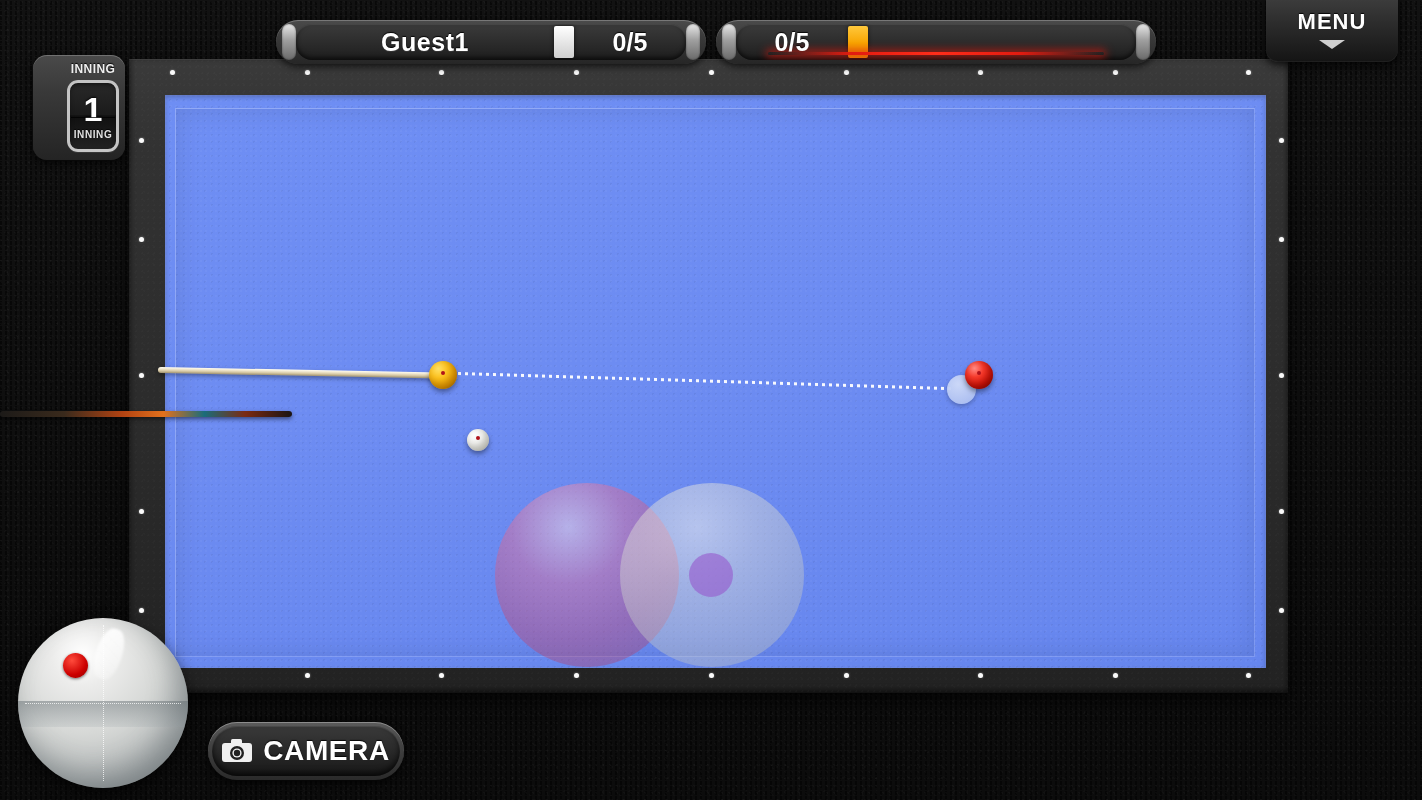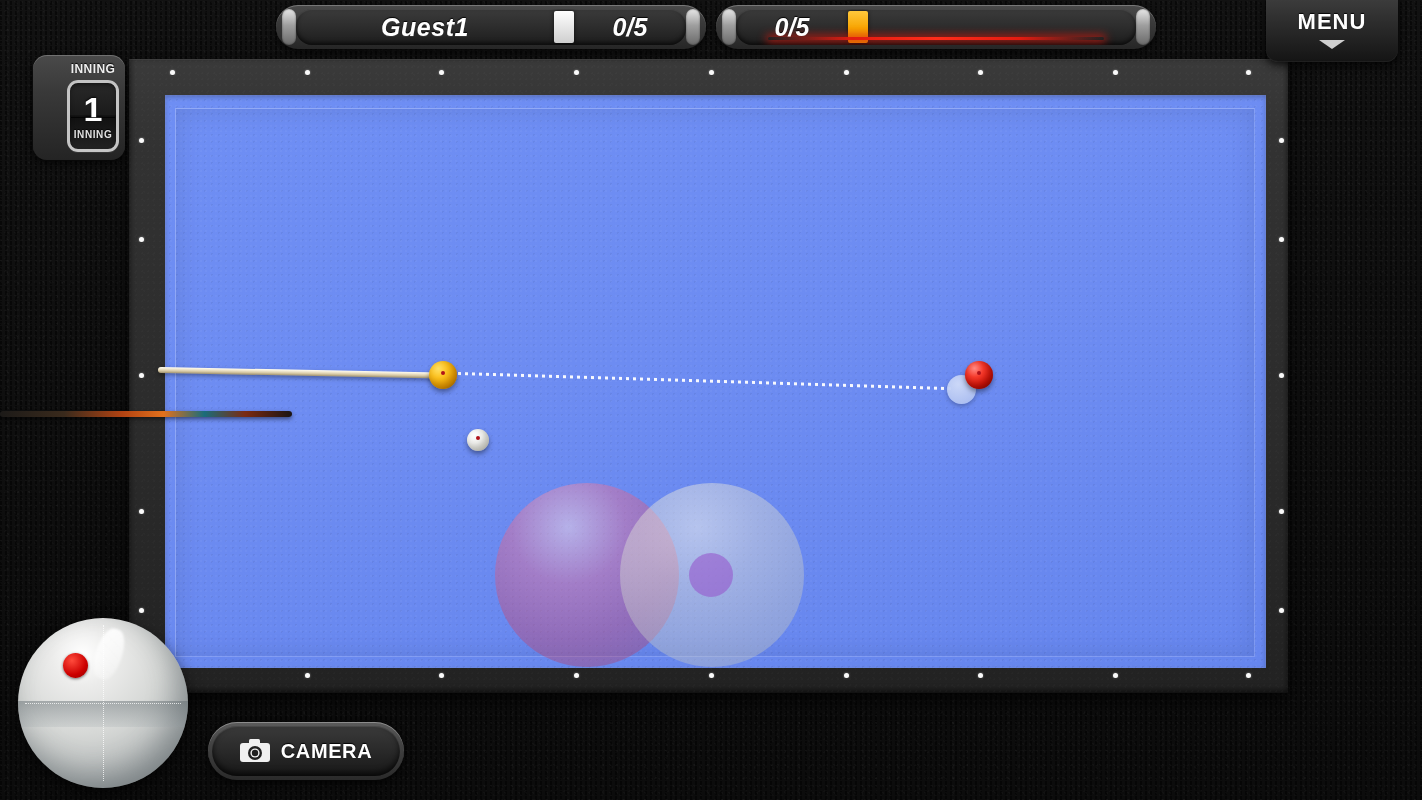--- a/index.html
+++ b/index.html
@@ -127,21 +127,21 @@
   .preview-white{
     background:radial-gradient(circle at 42% 24%, rgba(255,252,235,.50) 0%,
       rgba(222,222,214,.46) 34%, rgba(196,200,200,.44) 66%, rgba(176,182,186,.42) 100%);
   }
   .preview-contact{
     position:absolute; width:44px; height:44px; border-radius:50%;
     background:rgba(150,90,205,.62);
   }
 
   
-  #scorebar{ position:absolute; left:0; top:0; width:1208px; height:58px;font-style:italic; }
+  #scorebar{ position:absolute; left:0; top:15px; width:1208px; height:58px; }
   .score-pill{
     position:absolute; top:5px; height:44px; border-radius:22px;
     background:linear-gradient(180deg,#4b4b4b 0%,#3a3a3a 40%,#262626 100%);
     box-shadow:inset 0 1px 0 rgba(255,255,255,.25), 0 3px 7px rgba(0,0,0,.65);
     padding:4px 6px;
     display:flex; align-items:stretch;
   }
   #pill-p1{ left:276px; width:430px; }
   #pill-p2{ left:716px; width:440px; }
   .pill-cap{
@@ -280,21 +280,21 @@
     box-shadow:inset 0 1px 0 rgba(255,255,255,.3), 0 3px 8px rgba(0,0,0,.7);
     padding:4px; cursor:pointer;
   }
   #camera-btn .inner{
     width:100%; height:100%; border-radius:26px;
     background:linear-gradient(180deg,#3a3a3a 0%,#2b2b2b 45%,#181818 100%);
     box-shadow:inset 0 1px 1px rgba(255,255,255,.12), inset 0 -3px 6px rgba(0,0,0,.75);
     display:flex; align-items:center; justify-content:center; gap:11px;
   }
   #camera-btn .clabel{
-    color:#fff; font-size:20px; font-weight:bold; letter-spacing:.6px;
+    color:#fff; font-size:28px; font-weight:bold; letter-spacing:.6px;
     text-shadow:0 -1px 1px rgba(0,0,0,.9);
   }
 </style>
 </head>
 <body>
 
 <div id="app">
 
   <div id="table-wrap">
     <div class="rail"></div>

